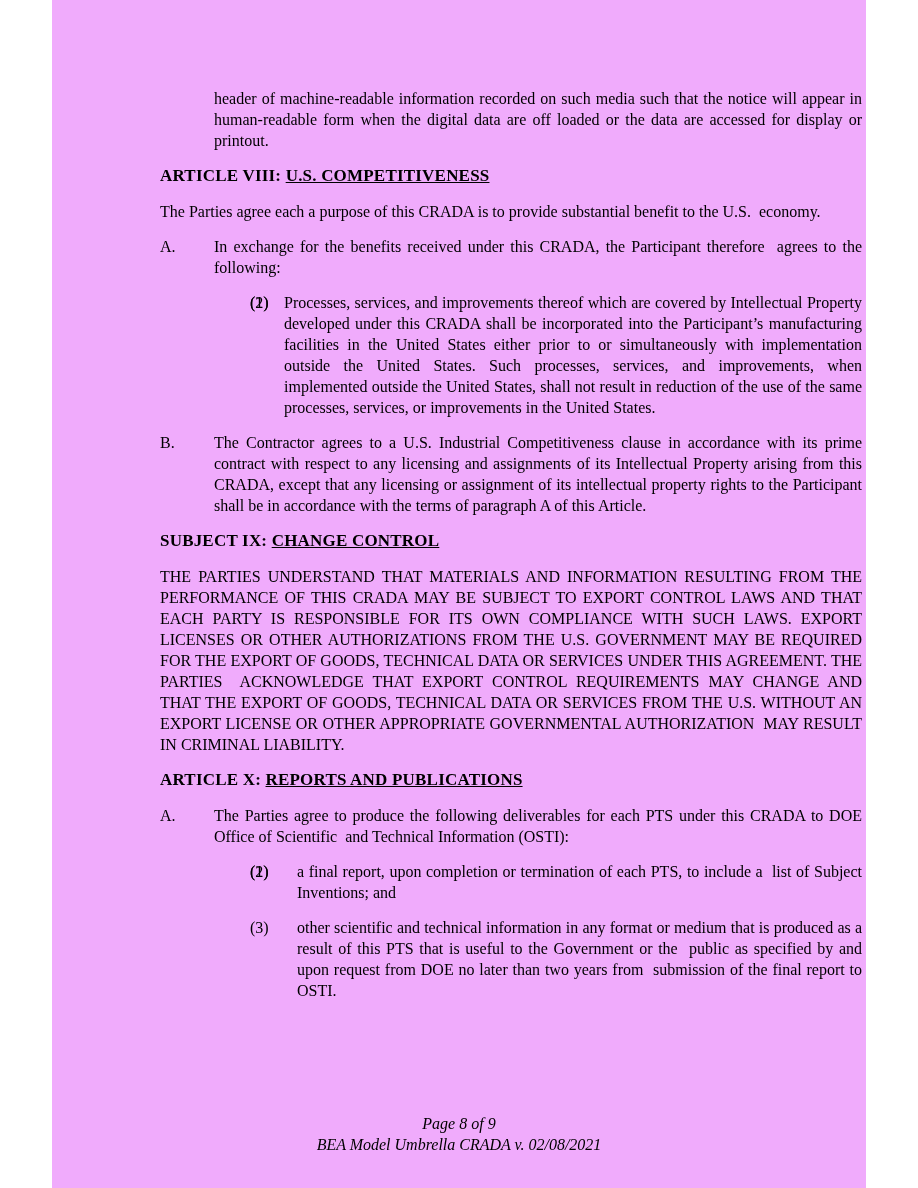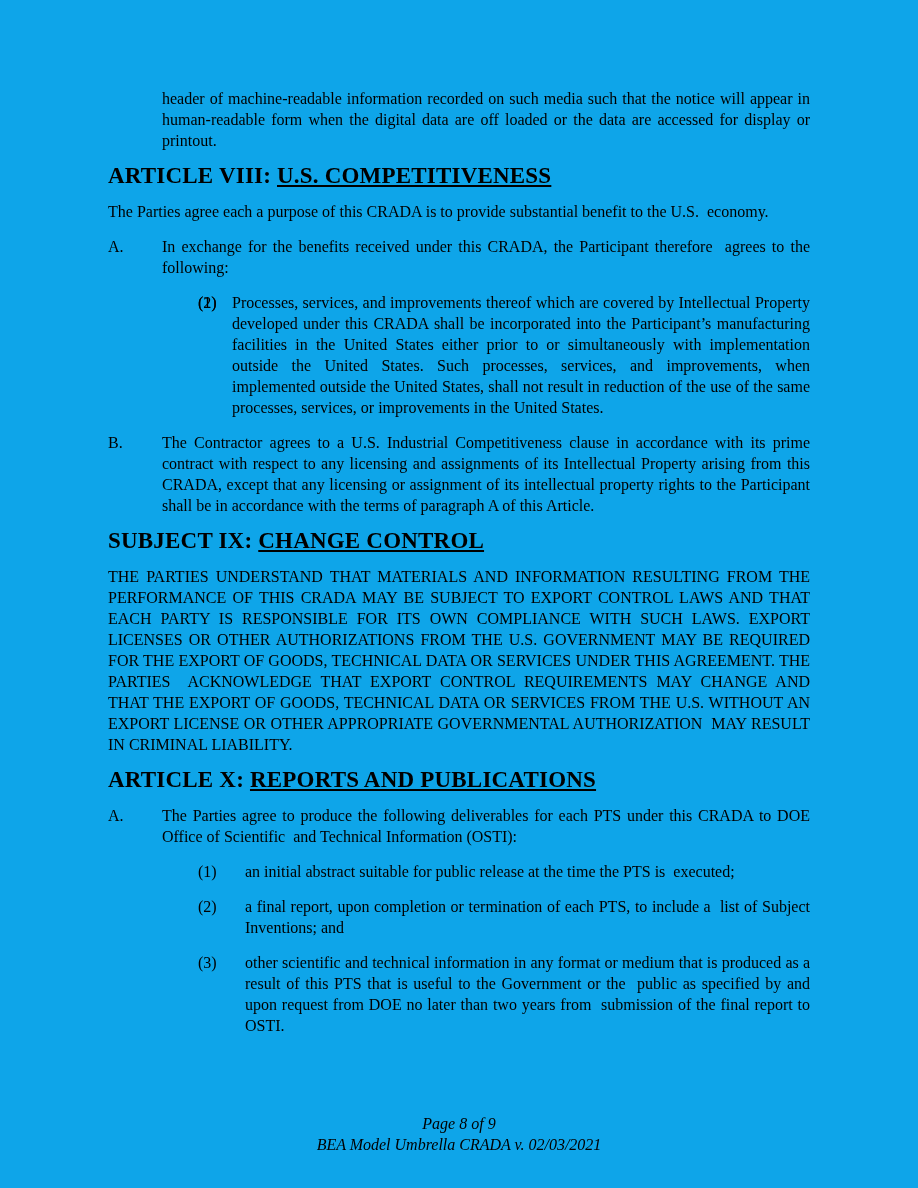--- a/index.html
+++ b/index.html
@@ -1,41 +1,41 @@
 <!DOCTYPE html>
 <html><head>
 <meta charset="utf-8">
 <style>
   html, body { margin: 0; padding: 0; background: #ffffff; }
   .page {
     position: relative;
-    width: 918px;
+    width: 814px;
     height: 1188px;
     margin: 0 auto;
-    background: #0ea5e9;
+    background: #f0abfc;
     color: #000000;
     font-family: "Liberation Serif", "DejaVu Serif", serif;
     font-size: 16px;
     line-height: 21px;
     overflow: hidden;
   }
   .doc {
     position: absolute;
     left: 108px;
     top: 88px;
     width: 702px;
   }
   .doc p, .doc h2, .doc .block { margin: 0 0 14px 0; }
   .para {
     text-align: justify;
     white-space: pre-wrap;
   }
   .para.cont { margin-left: 54px; }
   h2.article-heading {
-    font-size: 23px;
+    font-size: 17px;
     font-weight: bold;
     line-height: 22px;
     margin: 2px 0 16px 0;
     letter-spacing: 0.2px;
   }
   h2.article-heading .title-underline { text-decoration: underline; }
   .lettered {
     position: relative;
     padding-left: 54px;
   }
@@ -90,28 +90,27 @@
       </div>
       <h2 class="article-heading block"><span>SUBJECT IX: </span><span class="title-underline">CHANGE CONTROL</span></h2>
       <p class="para block">THE PARTIES UNDERSTAND THAT MATERIALS AND INFORMATION RESULTING FROM THE PERFORMANCE OF THIS CRADA MAY BE SUBJECT TO EXPORT CONTROL LAWS AND THAT EACH PARTY IS RESPONSIBLE FOR ITS OWN COMPLIANCE WITH SUCH LAWS. EXPORT LICENSES OR OTHER AUTHORIZATIONS FROM THE U.S. GOVERNMENT MAY BE REQUIRED FOR THE EXPORT OF GOODS, TECHNICAL DATA OR SERVICES UNDER THIS AGREEMENT. THE PARTIES  ACKNOWLEDGE THAT EXPORT CONTROL REQUIREMENTS MAY CHANGE AND THAT THE EXPORT OF GOODS, TECHNICAL DATA OR SERVICES FROM THE U.S. WITHOUT AN EXPORT LICENSE OR OTHER APPROPRIATE GOVERNMENTAL AUTHORIZATION  MAY RESULT IN CRIMINAL LIABILITY.</p>
       <h2 class="article-heading block"><span>ARTICLE X: </span><span class="title-underline">REPORTS AND PUBLICATIONS</span></h2>
       <div class="lettered block">
         <span class="label">A.</span>
         <p class="item-text">The Parties agree to produce the following deliverables for each PTS under this CRADA to DOE Office of Scientific  and Technical Information (OSTI):</p>
       </div>
       <div class="numbered block a10">
         <span class="label">(1)</span>
-        <p class="item-text">an initial abstract suitable for public release at the time the PTS is  executed;</p>
       </div>
       <div class="numbered block a10">
         <span class="label">(2)</span>
         <p class="item-text">a final report, upon completion or termination of each PTS, to include a  list of Subject Inventions; and</p>
       </div>
       <div class="numbered block a10">
         <span class="label">(3)</span>
         <p class="item-text">other scientific and technical information in any format or medium that is produced as a result of this PTS that is useful to the Government or the  public as specified by and upon request from DOE no later than two years from  submission of the final report to OSTI.</p>
       </div>
     </main>
   <footer class="footer">
     <div>Page 8 of 9</div>
-    <div>BEA Model Umbrella CRADA v. 02/03/2021</div>
+    <div>BEA Model Umbrella CRADA v. 02/08/2021</div>
   </footer>
 </div>
 
 </body></html>

